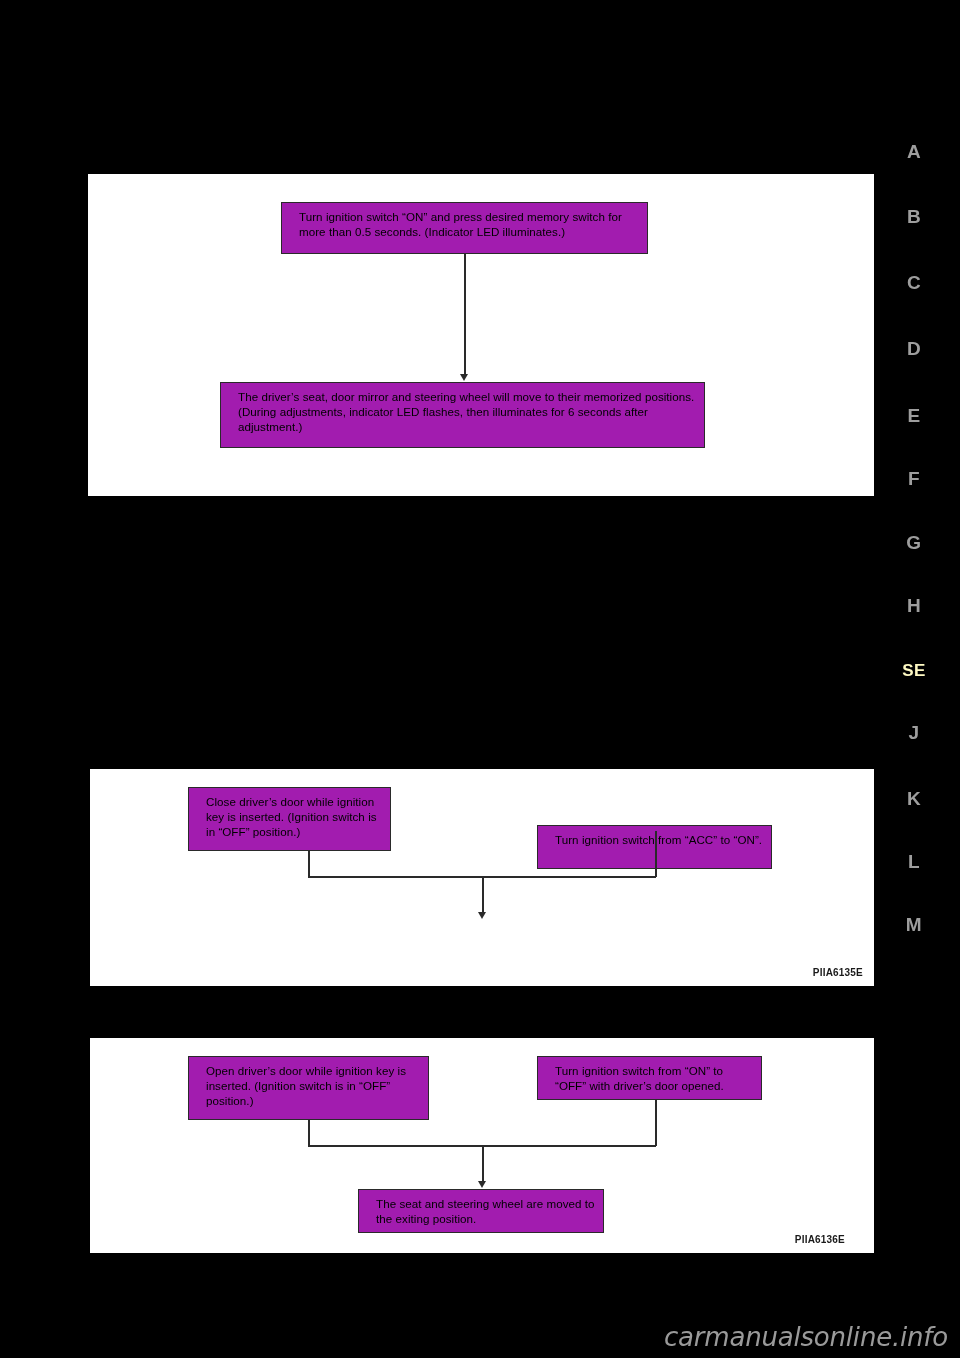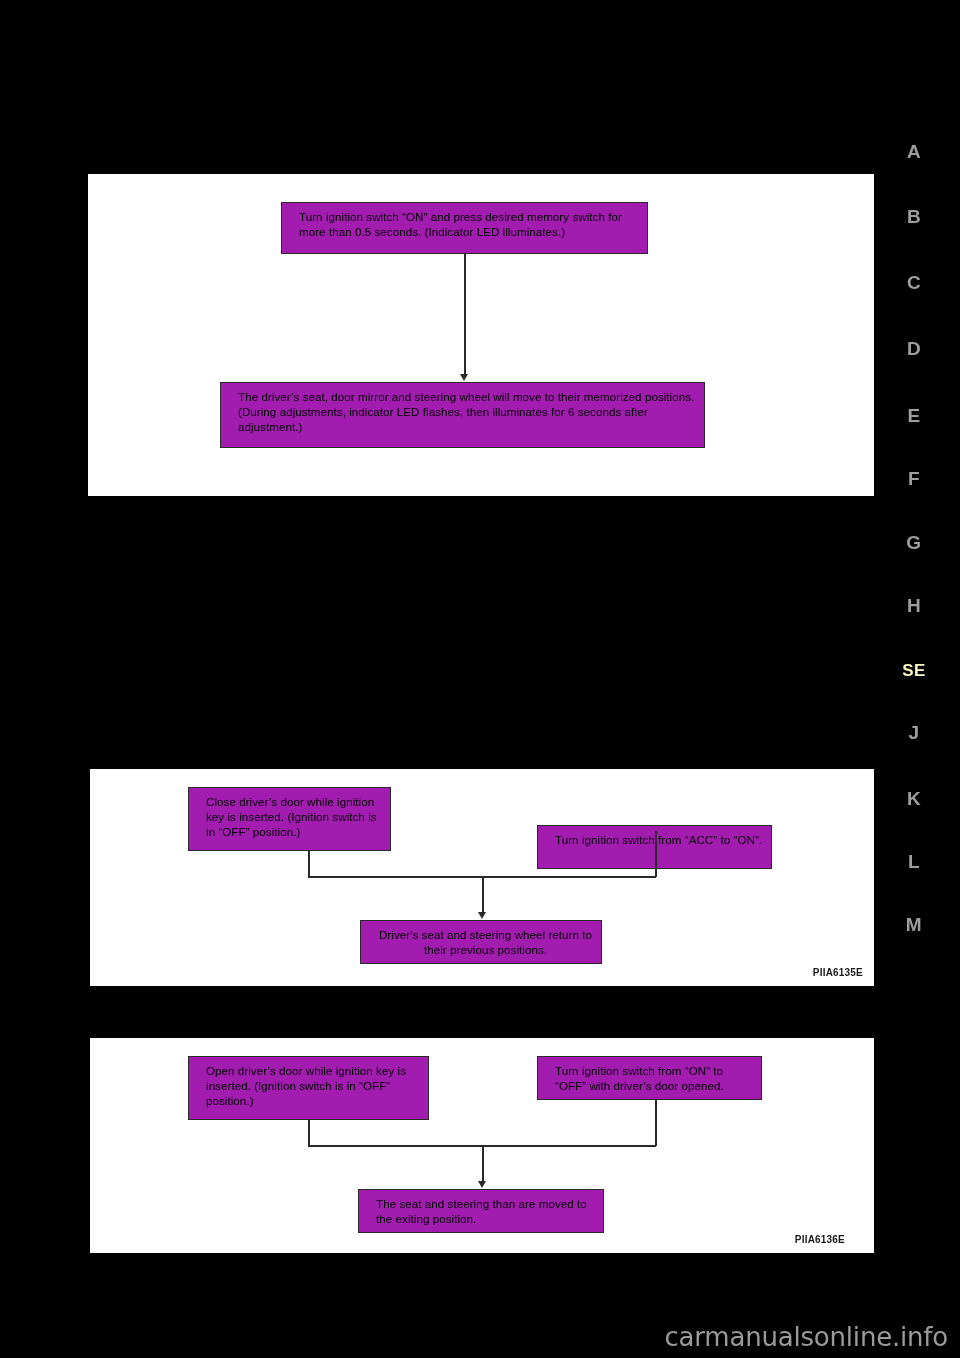--- a/index.html
+++ b/index.html
@@ -93,20 +93,21 @@
 
   
   #watermark {
     position: absolute;
     right: 12px;
     bottom: 6px;
     font-size: 26px;
     color: #9a9a9a;
     letter-spacing: -0.2px;
     font-family: "DejaVu Sans", sans-serif;
+    font-style: italic;
   }
 </style>
 </head>
 <body>
 
 <div id="page">
 
   <div class="panel" id="panel-1">
 
     <div class="fbox" style="left:193px; top:28px; width:367px; height:52px;">Turn ignition switch “ON” and press desired memory switch for more than 0.5 seconds. (Indicator LED illuminates.)</div>
@@ -127,38 +128,37 @@
 
     <div class="hline" style="left:218px; top:107px; width:175px;"></div>
 
     <div class="vline" style="left:565px; top:62px; height:46px;"></div>
 
     <div class="hline" style="left:218px; top:107px; width:348px;"></div>
 
     <div class="vline" style="left:392px; top:107px; height:38px;"></div>
     <div class="arrowhead" style="left:388px; top:143px;"></div>
 
-    <div class="fbox" style="left:270px; top:151px; width:242px; height:44px; text-align:center;">Driver's seat and steering wheel return to their previous positions.</div>
 
     <div class="figid" style="right:11px; bottom:8px;">PIIA6135E</div>
   </div>
 
   <div class="panel" id="panel-3">
 
     <div class="fbox" style="left:98px; top:18px; width:241px; height:64px;">Open driver’s door while ignition key is inserted. (Ignition switch is in “OFF” position.)</div>
 
     <div class="fbox" style="left:447px; top:18px; width:225px; height:44px;">Turn ignition switch from “ON” to “OFF” with driver’s door opened.</div>
 
     <div class="vline" style="left:218px; top:82px; height:26px;"></div>
     <div class="vline" style="left:565px; top:62px; height:46px;"></div>
     <div class="hline" style="left:218px; top:107px; width:348px;"></div>
     <div class="vline" style="left:392px; top:107px; height:38px;"></div>
     <div class="arrowhead" style="left:388px; top:143px;"></div>
 
-    <div class="fbox" style="left:268px; top:151px; width:246px; height:44px;">The seat and steering than are moved to the exiting position.</div>
+    <div class="fbox" style="left:268px; top:151px; width:246px; height:44px;">The seat and steering wheel are moved to the exiting position.</div>
 
     <div class="figid" style="right:29px; bottom:8px;">PIIA6136E</div>
   </div>
 
   <div id="index-rail">
     <div class="rail-item" style="top:141px;">A</div>
     <div class="rail-item" style="top:206px;">B</div>
     <div class="rail-item" style="top:272px;">C</div>
     <div class="rail-item" style="top:338px;">D</div>
     <div class="rail-item" style="top:405px;">E</div>

